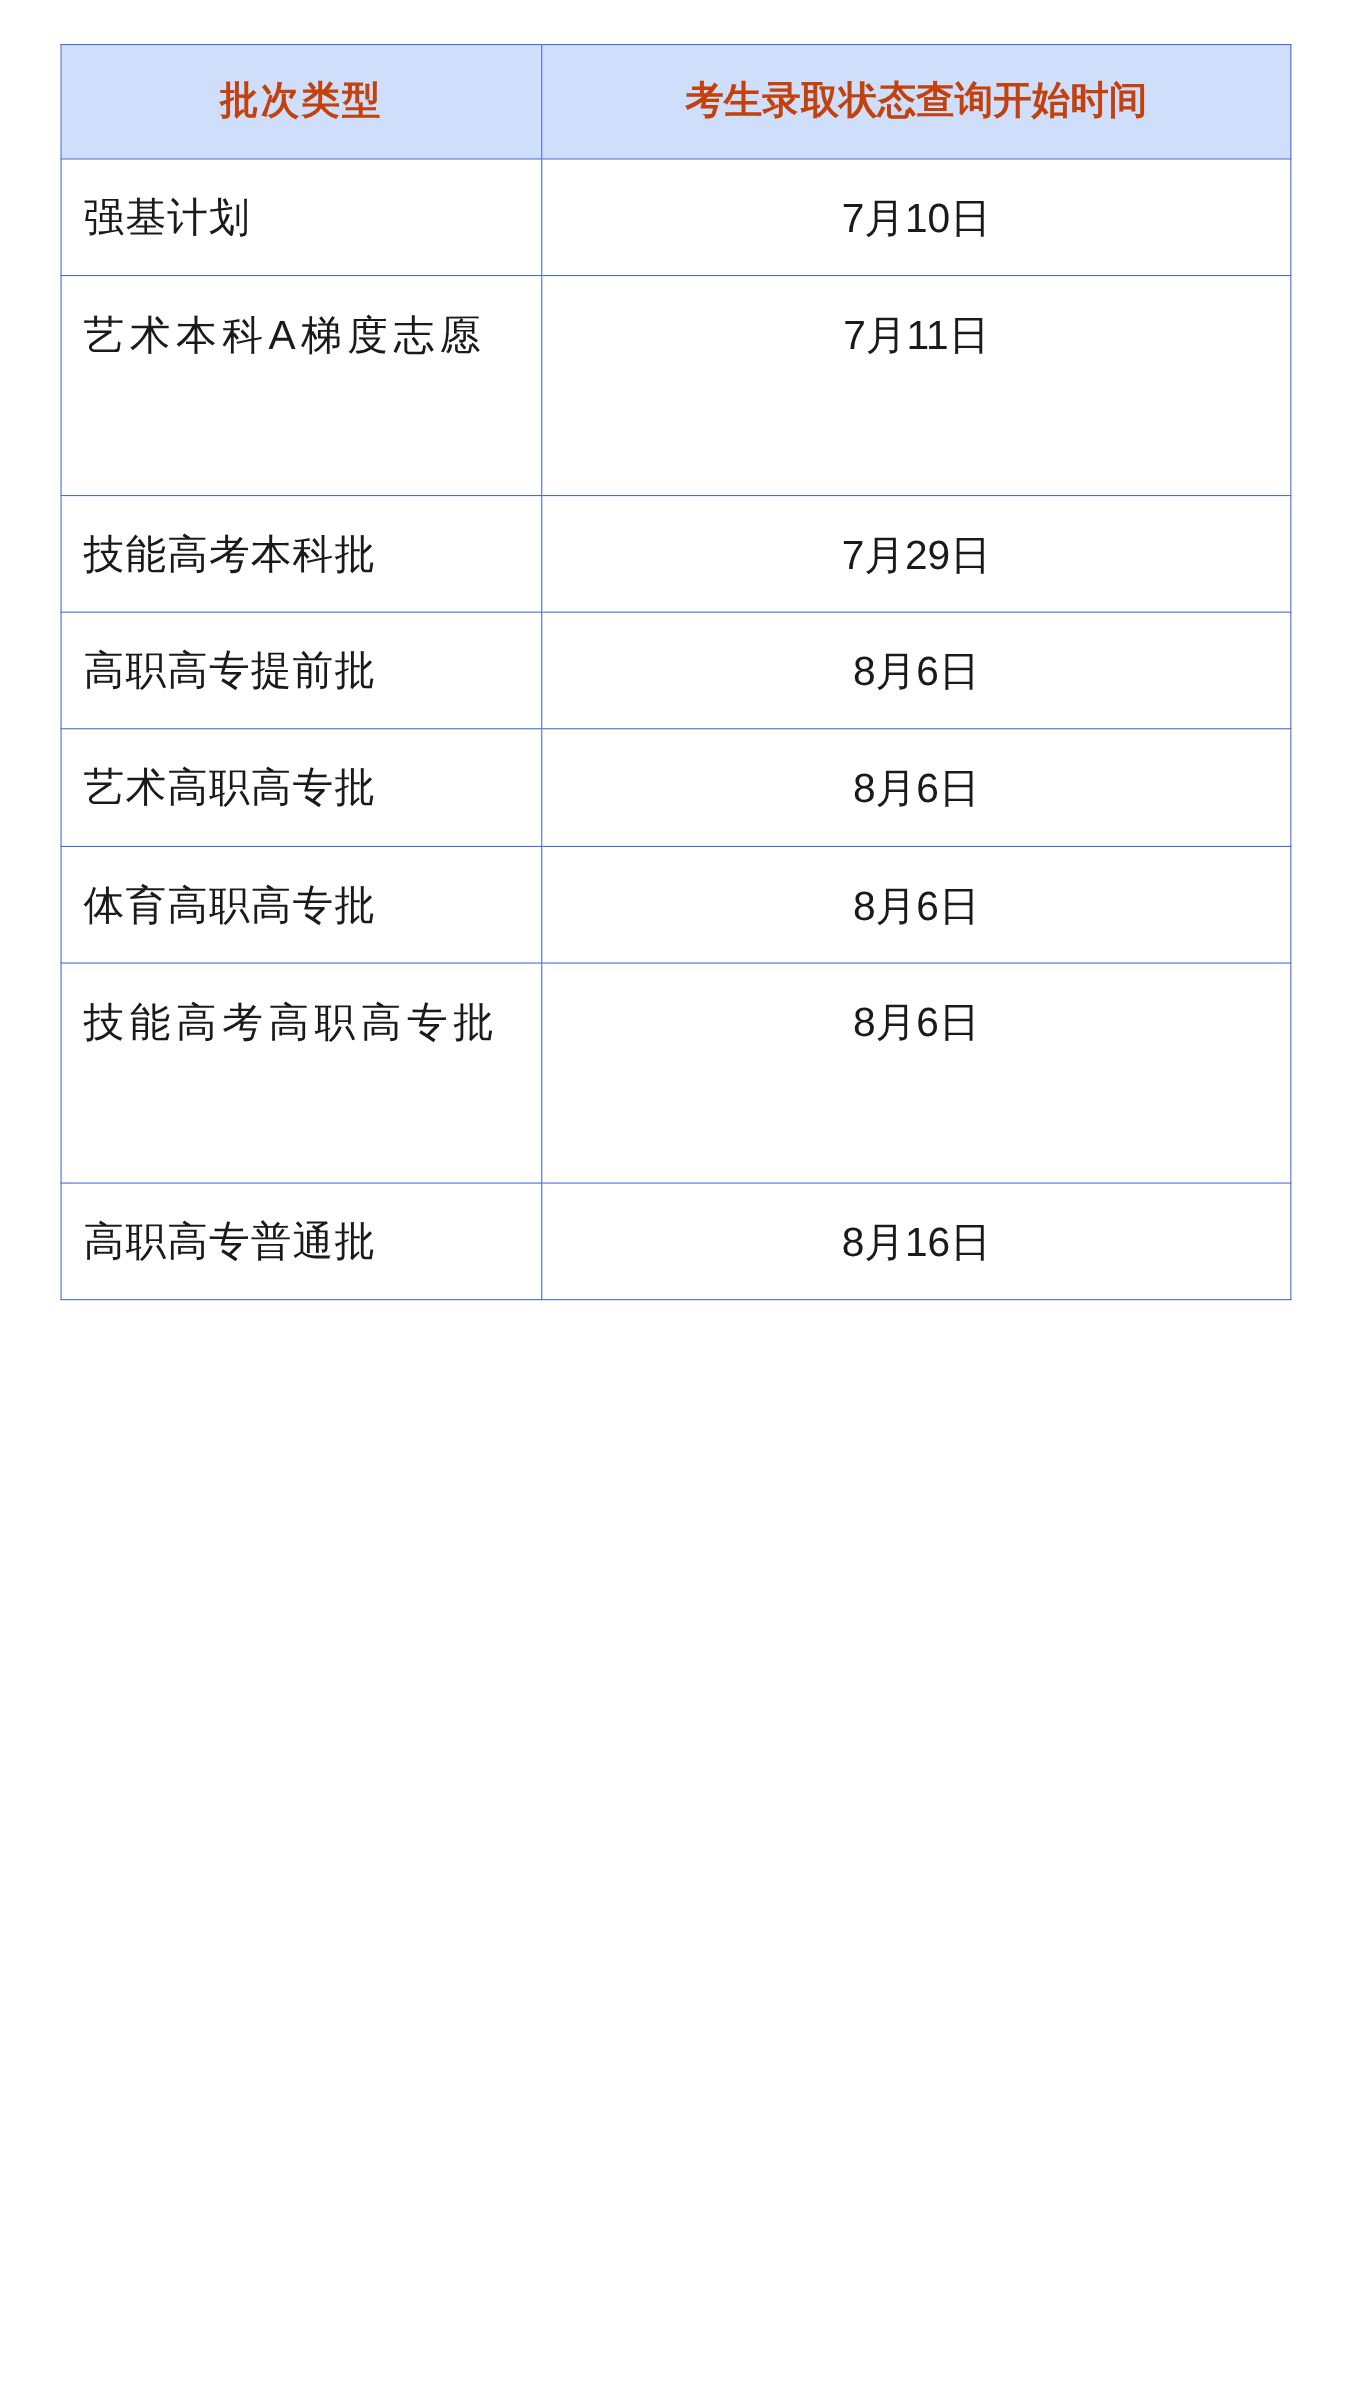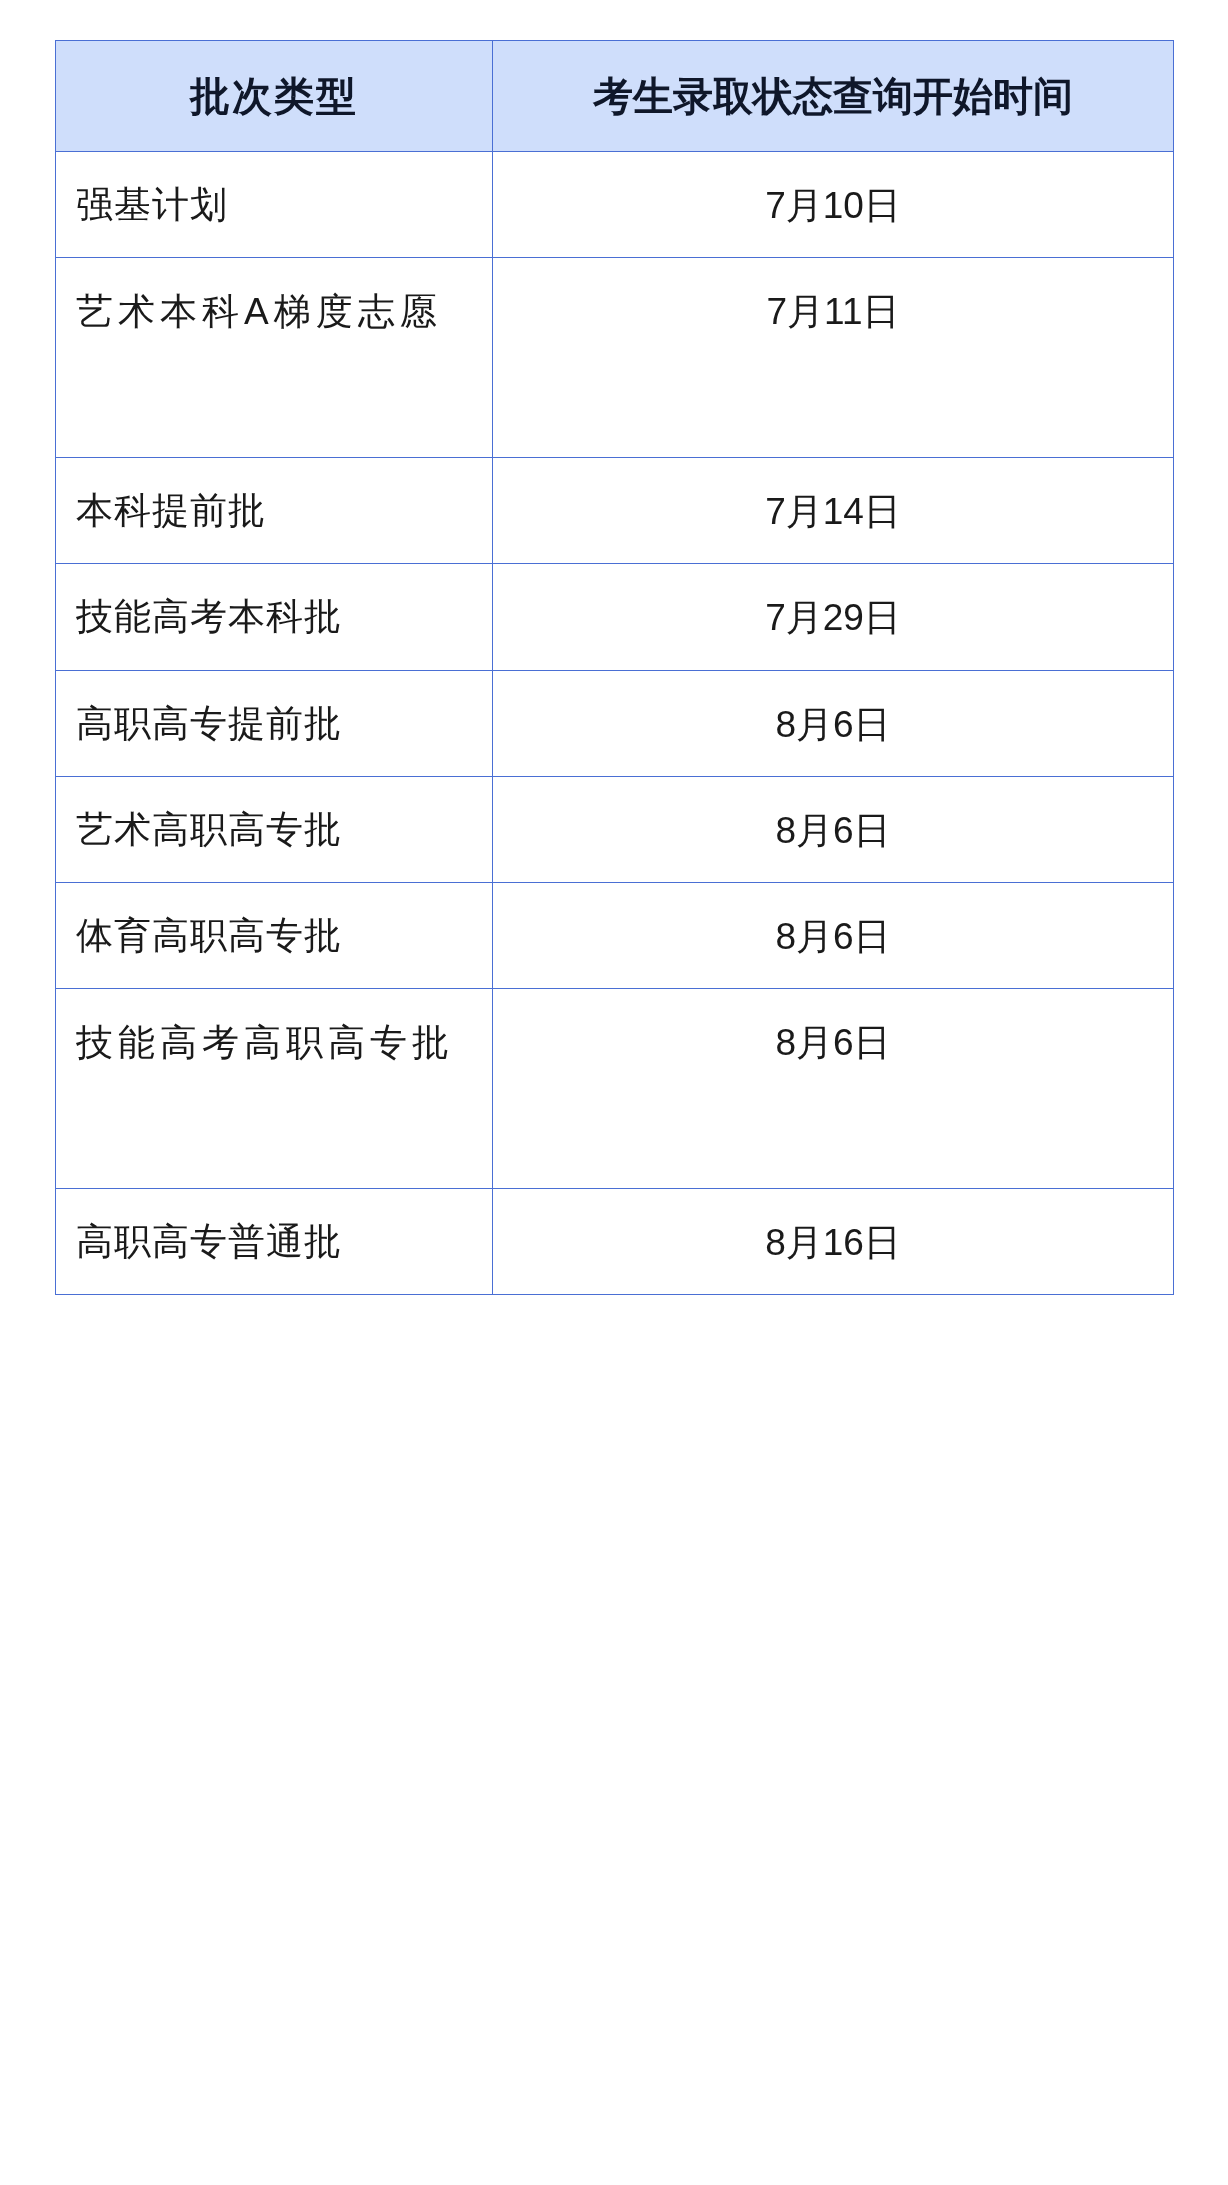--- a/index.html
+++ b/index.html
@@ -29,23 +29,23 @@
   table.schedule col.c2 { width: 681px; }
 
   table.schedule th,
   table.schedule td {
     border: 1px solid #4a6fd4;
     vertical-align: middle;
     box-sizing: border-box;
   }
   table.schedule thead th {
     background: #cfdefb;
-    color: #0f172a;
+    color: #c2410c;
     font-weight: bold;
-    font-size: 40px;
+    font-size: 35px;
     line-height: 1.45;
     padding: 26px 18px;
     text-align: center;
   }
   table.schedule thead th.col-type {
     letter-spacing: 2px;
   }
   table.schedule tbody td {
     font-size: 37px;
     color: #1a1a1a;
@@ -91,24 +91,20 @@
     <tbody id="schedule-body">
         <tr>
           <td class="type">强基计划</td>
           <td class="date">7月10日</td>
         </tr>
         <tr class="tall">
           <td class="type spaced">艺术本科A梯度志愿</td>
           <td class="date">7月11日</td>
         </tr>
         <tr>
-          <td class="type">本科提前批</td>
-          <td class="date">7月14日</td>
-        </tr>
-        <tr>
           <td class="type">技能高考本科批</td>
           <td class="date">7月29日</td>
         </tr>
         <tr>
           <td class="type">高职高专提前批</td>
           <td class="date">8月6日</td>
         </tr>
         <tr>
           <td class="type">艺术高职高专批</td>
           <td class="date">8月6日</td>

